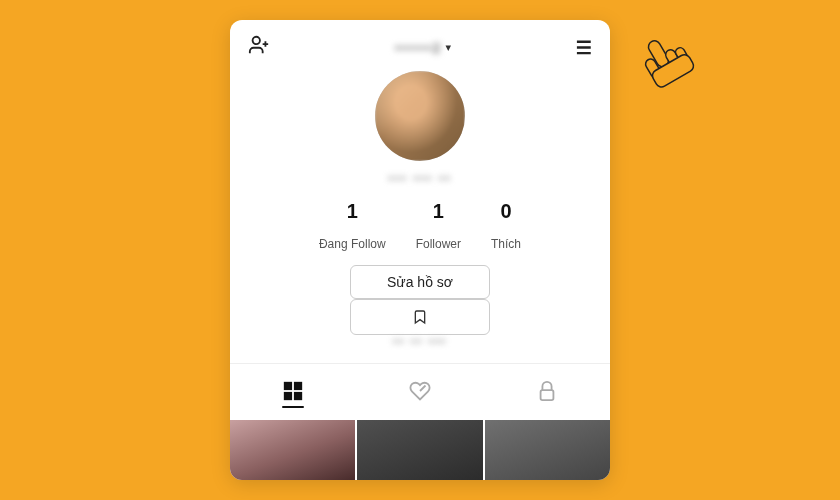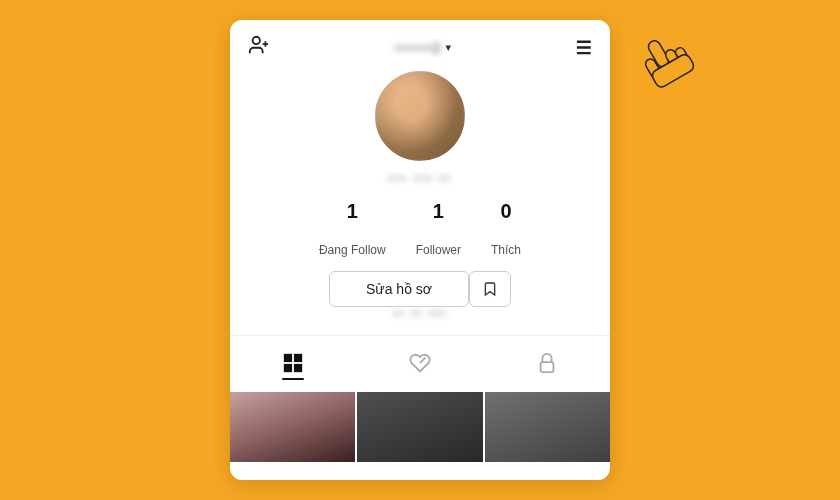--- a/index.html
+++ b/index.html
@@ -96,25 +96,26 @@
       align-items: center;
     }
     .stat-number {
       font-size: 20px;
       font-weight: 700;
       color: #111;
     }
     .stat-label {
       font-size: 12px;
       color: #555;
-      margin-top: 20px;
+      margin-top: 14px;
     }
     .action-row {
       display: flex;
       margin-bottom: 0;
+      flex-direction: column;
     }
     .edit-profile-btn {
       padding: 8px 36px;
       border: 1.5px solid #ccc;
       border-radius: 6px;
       background: #fff;
       font-size: 14px;
       color: #222;
       cursor: pointer;
     }

